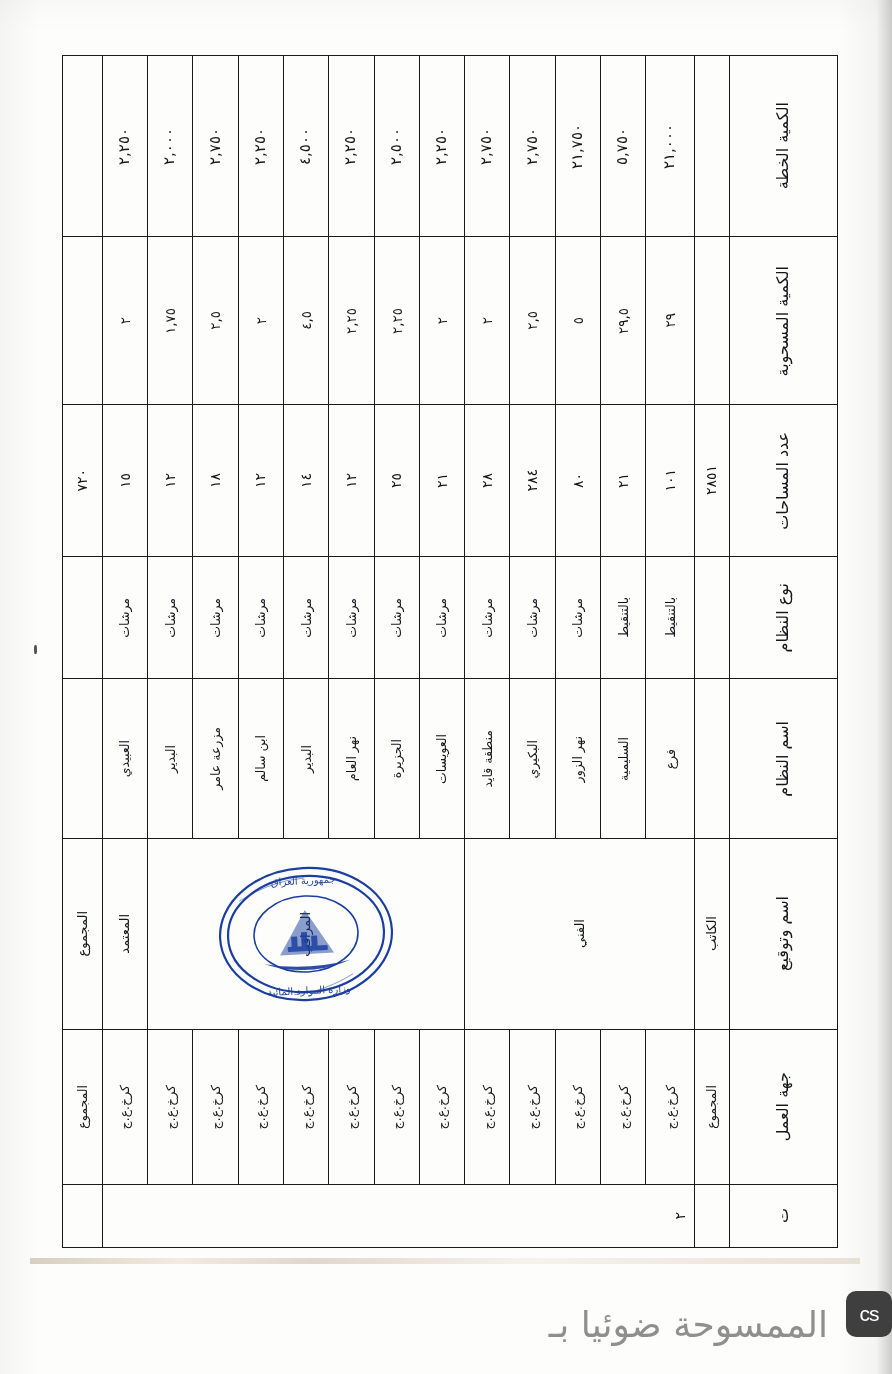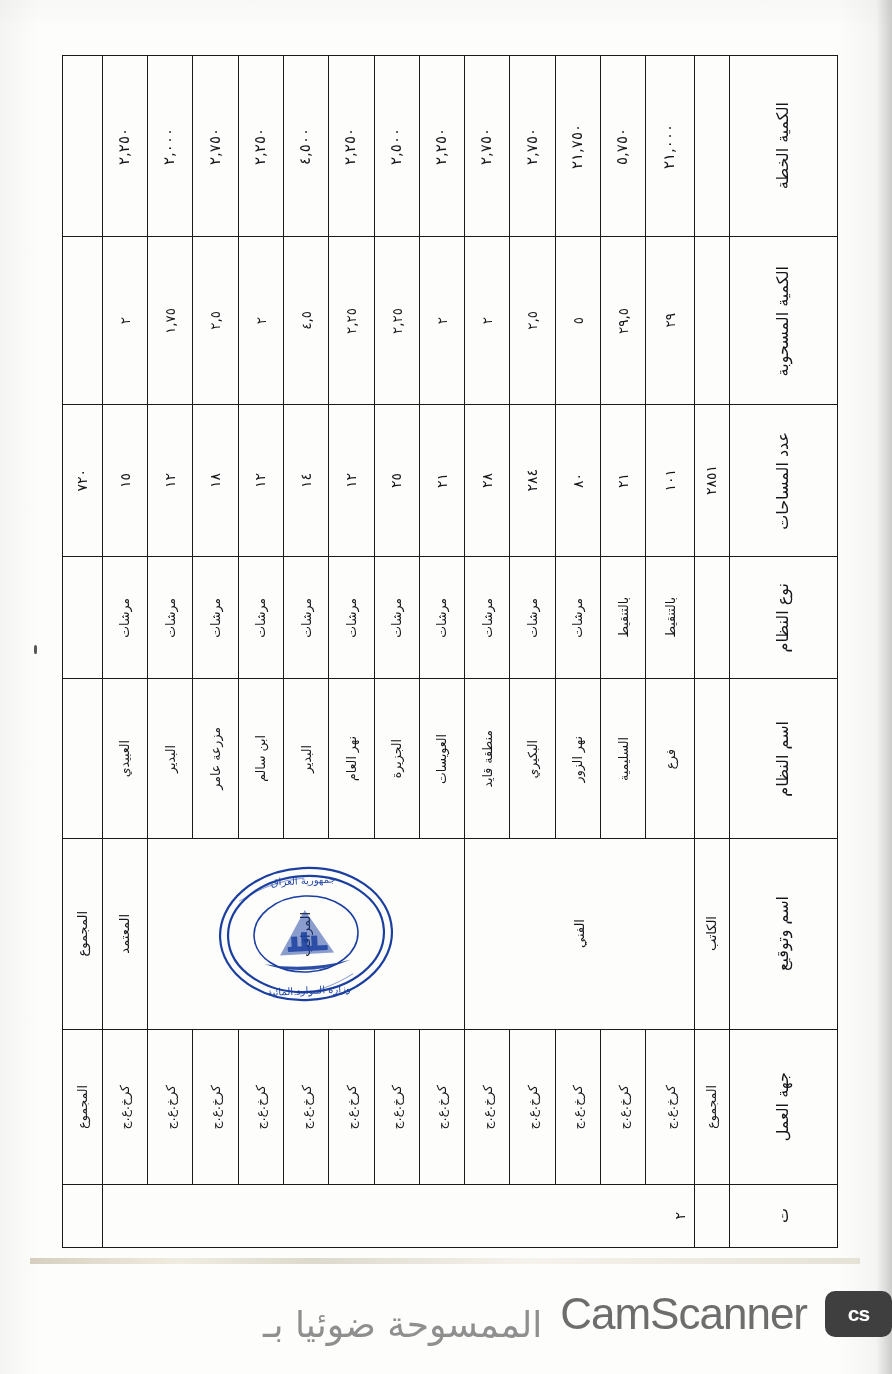--- a/index.html
+++ b/index.html
@@ -140,31 +140,31 @@
     width: 100%;
     display: flex;
     flex-direction: row;
     align-items: center;
     justify-content: flex-start;
     gap: 18px;
     padding-left: 18px;
     box-sizing: border-box;
   }
   .cs-badge {
-    width: 67px;
+    width: 46px;
     height: 46px;
     border-radius: 10px;
     background: #3f3f3f;
     color: #ffffff;
     display: flex;
     align-items: center;
     justify-content: center;
     font-family: "Liberation Sans", sans-serif;
     font-size: 21px;
-    font-weight: 700;
+    font-weight: 400;
     letter-spacing: -1px;
     direction: ltr;
   }
   .cs-word {
     font-family: "Liberation Sans", sans-serif;
     font-size: 44px;
     color: #6d6d6d;
     letter-spacing: -1px;
     direction: ltr;
   }
@@ -745,17 +745,16 @@
         <td></td>
       </tr>
     </tbody>
       </table>
   </div>
 
   <div class="footer">
     <div class="footer-rule"></div>
     <div class="cs-row">
       <div class="cs-badge">cs</div>
-      <div class="cs-word">CamScanner</div>
       <div class="cs-ar">الممسوحة ضوئيا بـ</div>
     </div>
   </div>
 </div>
 
 </body></html>

